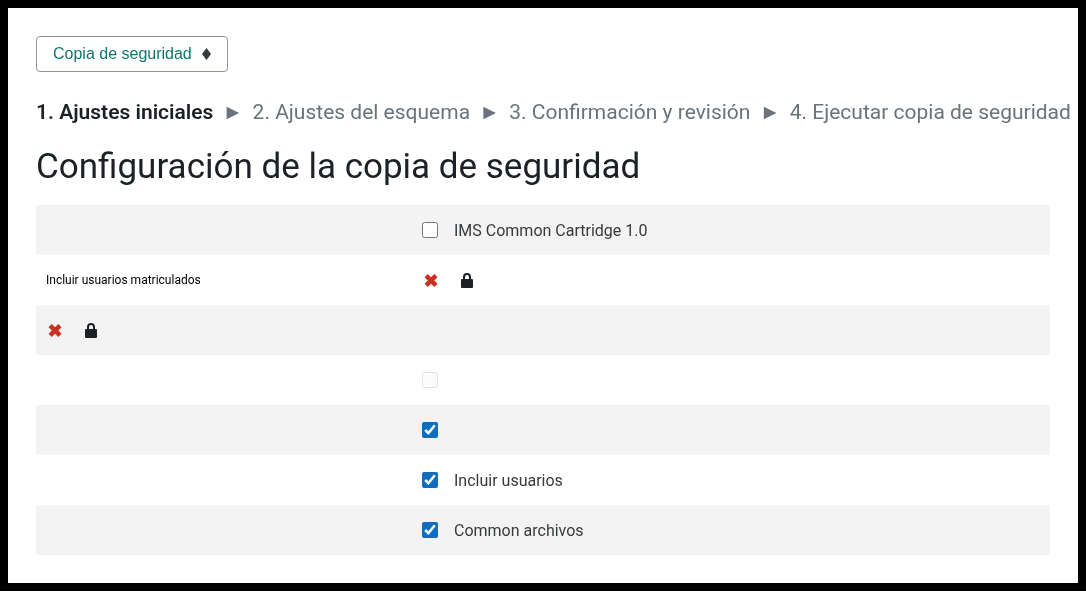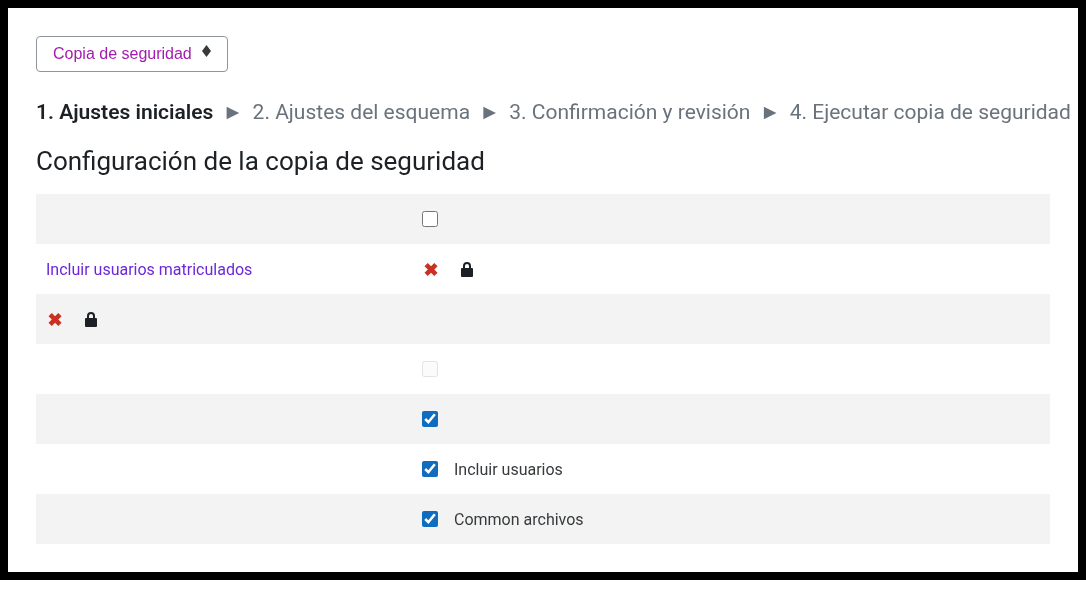--- a/index.html
+++ b/index.html
@@ -11,22 +11,23 @@
       font-size: 16px;
       width: 1086px;
       border: 8px solid #000;
     }
     .dropdown-btn {
       border: 1px solid #8f959e;
       border-radius: 4px;
       background: #fff;
       padding: 8px 16px;
       font-size: 16px;
-      color: #a21caf;
+      color: #0f766e;
       display: inline-flex;
+      align-items: center;
       gap: 10px;
       cursor: pointer;
       margin-bottom: 28px;
     }
     .dropdown-btn .sort-icon {
       display: inline-flex;
       flex-direction: column;
       gap: 0px;
     }
     .sort-icon svg { display: block; }
@@ -37,38 +38,38 @@
       margin-bottom: 22px;
       white-space: nowrap;
     }
     .breadcrumb span.active {
       color: #1d2125;
       font-weight: 600;
     }
     .breadcrumb .sep { margin: 0 4px; color: #6a737b; }
 
     h2.page-heading {
-      font-size: 26px;
+      font-size: 35px;
       font-weight: 400;
       color: #1d2125;
       margin-bottom: 18px;
     }
 
     .form-row {
       display: flex;
       align-items: center;
       padding: 12px 0 12px 10px;
       min-height: 50px;
     }
     .form-row.shaded { background: #f3f3f3; }
     .label-col {
       width: 376px;
       flex-shrink: 0;
-      font-size: 16px;
-      color: #6d28d9;
+      font-size: 12px;
+      color: #000000;
     }
     .control-col {
       display: flex;
       align-items: center;
       gap: 12px;
       font-size: 16px;
       color: #373a3c;
     }
     input[type="checkbox"] {
       width: 16px;
@@ -123,20 +124,21 @@
   <span class="sep">►</span>
   <span>5. Completar</span>
 </div>
 
 <h2 class="page-heading">Configuración de la copia de seguridad</h2>
 
 <div class="form-row shaded">
   <div class="label-col"></div>
   <div class="control-col">
     <input type="checkbox" style="">
+    <span>IMS Common Cartridge 1.0</span>
   </div>
 </div>
 
 <div class="form-row">
   <div class="label-col">Incluir usuarios matriculados</div>
   <div class="control-col">
     <span class="cross-icon">✖</span>
     <span class="lock-icon">
       <svg width="14" height="16" viewBox="0 0 14 16">
           <path d="M11 7V5a4 4 0 10-8 0v2H2a1 1 0 00-1 1v7a1 1 0 001 1h10a1 1 0 001-1V8a1 1 0 00-1-1h-1zM5 5a2 2 0 114 0v2H5V5z" fill="#1d2125"></path>

